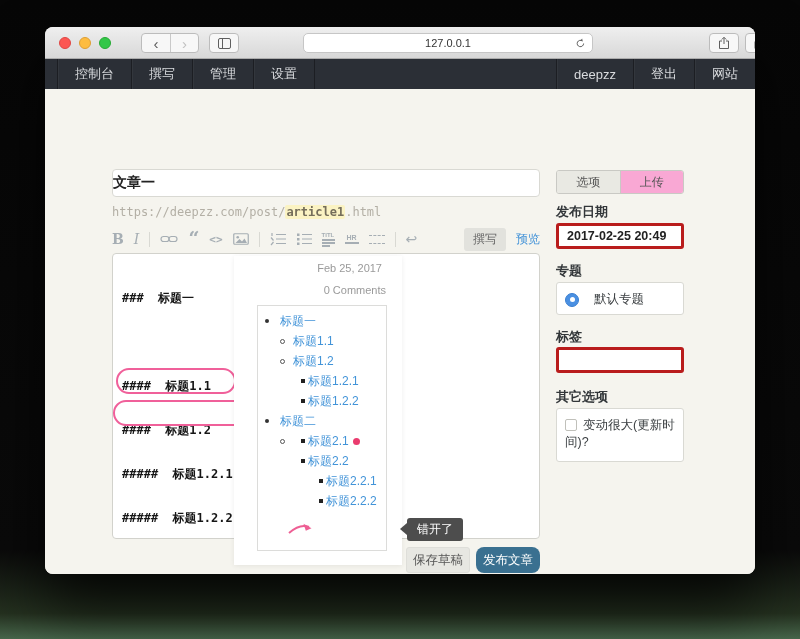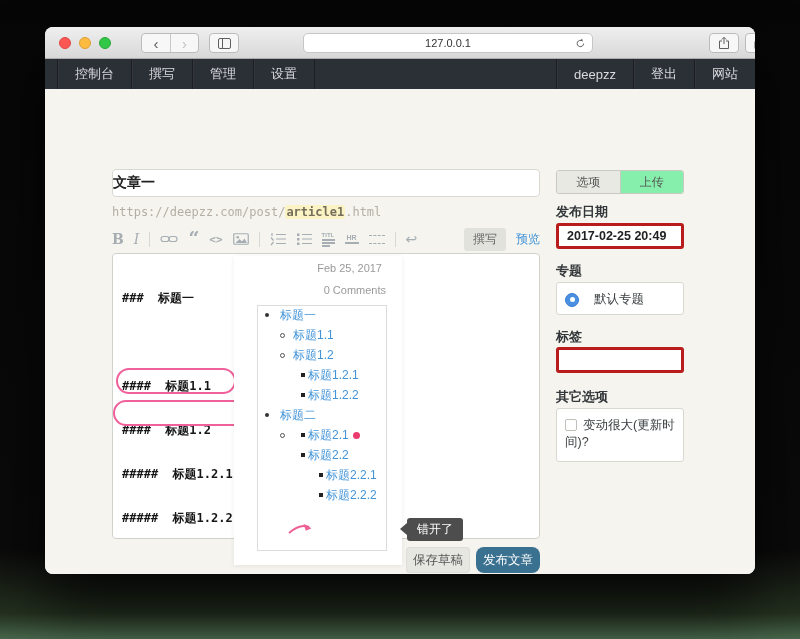--- a/index.html
+++ b/index.html
@@ -112,21 +112,21 @@
     left:189px; top:167px; width:168px; height:309px; background:#fff;
     z-index:4; box-shadow:0 1px 5px rgba(0,0,0,0.07);
   }
   .pv-date { position:absolute; right:20px; top:6px; font-size:11px; color:#9a9a9a; }
   .pv-comments { position:absolute; right:16px; top:28px; font-size:11px; color:#9a9a9a; }
   .toc-box {
     position:absolute; left:23px; top:49px; width:130px; height:246px;
     background:#fff; border:1px solid #dcdcda;
   }
   .toc-title { margin:8px 12px 0; font-size:13px; font-weight:bold; color:#333; padding-bottom:8px; border-bottom:1px solid #e8e8e6; }
-  .toc-rows { margin-top:2px; }
+  .toc-rows { margin-top:8px; }
   .toc-row { display:flex; align-items:center; height:14px; margin-bottom:6px; }
   .toc-row a { color:#4193d8; font-size:12px; text-decoration:none; white-space:nowrap; }
   .m-disc   { width:4px; height:4px; border-radius:50%; background:#333; flex:none; }
   .m-circle { width:5px; height:5px; border-radius:50%; border:1px solid #555; flex:none; }
   .m-square { width:4px; height:4px; background:#222; flex:none; }
   .lvl0 { padding-left:7px; }  .lvl0 .m-disc { margin-right:11px; }
   .lvl1 { padding-left:22px; } .lvl1 .m-circle { margin-right:8px; }
   .lvl2 { padding-left:43px; } .lvl2 .m-square { margin-right:3px; }
   .lvl3 { padding-left:61px; } .lvl3 .m-square { margin-right:3px; }
   .lvl-mix { padding-left:22px;text-align:center; }
@@ -148,21 +148,21 @@
   
   .btn { position:absolute; top:458px; width:64px; height:26px; border:none; border-radius:3px;
          font-family:"Liberation Sans", sans-serif; font-size:12.5px; cursor:pointer; }
   .btn-save { left:361px; background:#e7e7e2; color:#555; border:1px solid #deded9; }
   .btn-publish { left:431px; background:#3a7090; color:#fff;border-radius:8px; }
   
   .sb { left:511px; width:128px; }
   .sb-tabs { top:81px; height:24px; display:flex; border:1px solid #c9c9c4; border-radius:3px; overflow:hidden; }
   .sb-tab { flex:1; display:flex; align-items:center; justify-content:center; font-size:12px; color:#555; cursor:pointer; }
   .sb-tab.active { background:#e9e9e3; }
-  .sb-tab.idle { background:#86efac; border-left:1px solid #c9c9c4; }
+  .sb-tab.idle { background:#f9a8d4; border-left:1px solid #c9c9c4; }
   .sb-label { font-size:13px; font-weight:bold; color:#33373a; }
   .sb-input {
     width:128px; height:26px; background:#fff; border:3px solid #b91c1c; border-radius:3px;
     padding:0 8px; font-family:"Liberation Sans", sans-serif; font-size:12.5px; font-weight:bold; color:#222;
   }
   .sb-box { width:128px; background:#fff; border:1px solid #d9d9d3; border-radius:3px; padding:8px; }
   .radio-row { display:flex; align-items:center; gap:15px; }
   .radio {
     width:14px; height:14px; border-radius:50%; background:#4a90e2; flex:none;
     border:1px solid #3b7fd0; display:flex; align-items:center; justify-content:center;

